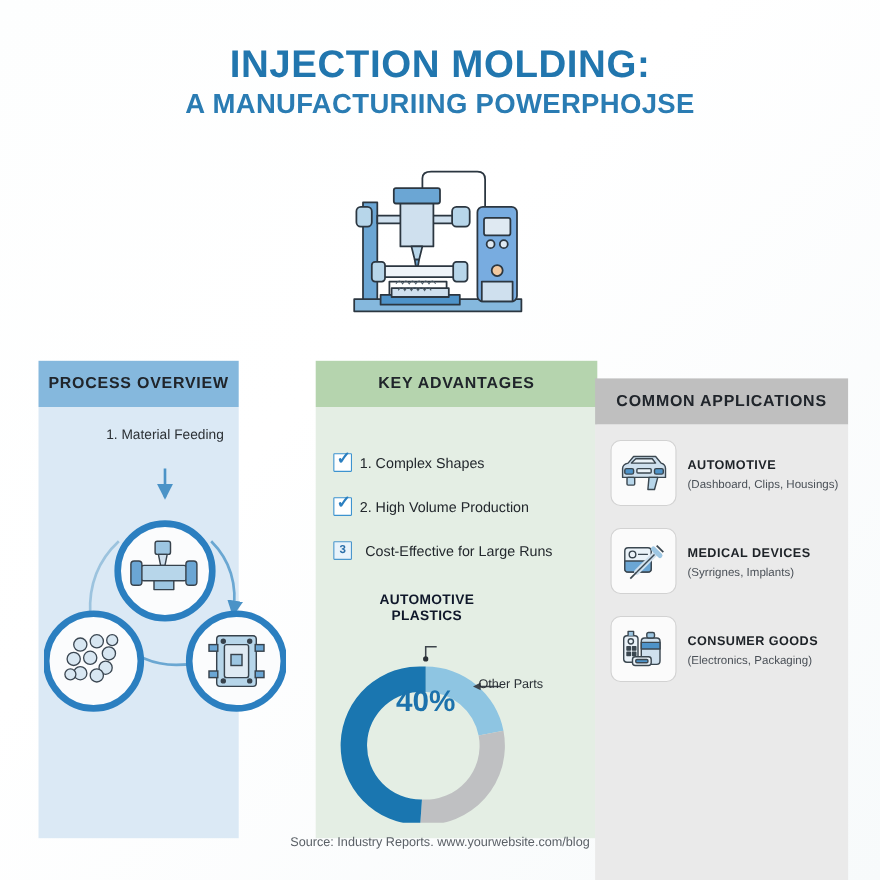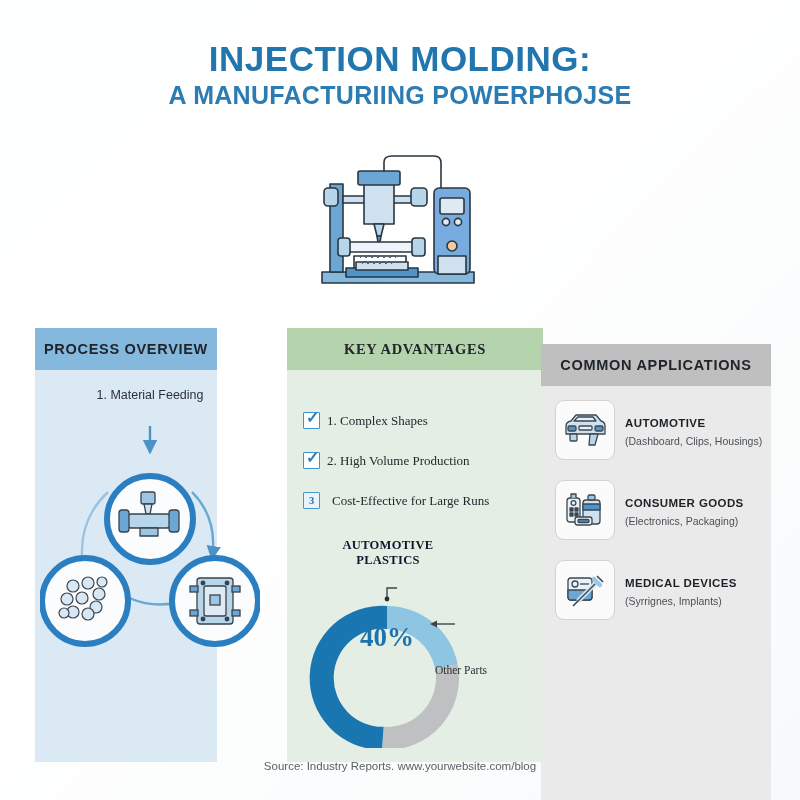--- a/index.html
+++ b/index.html
@@ -38,21 +38,21 @@
   .col-head{
     height:42px;line-height:42px;text-align:center;
     font-size:14.5px;font-weight:bold;letter-spacing:0.7px;color:#20252b;
   }
   .col-body{position:relative;padding-left:24px;}
 
   #col1{left:35px;width:182px;}
   #col1 .col-head{background:#85b8dd;}
   #col1 .col-body{background:#dbe9f5;height:392px;}
 
-  #col2{left:287px;width:256px;font-family:Liberation Serif, serif;}
+  #col2{left:287px;width:256px;}
   #col2 .col-head{background:#b5d4ae;}
   #col2 .col-body{background:#e4eee4;height:392px;}
 
   #col3{left:541px;width:230px;margin-top:16px;}
   #col3 .col-head{background:#bfbfbf;}
   #col3 .col-body{background:#eaeaea;height:468px;}
 
   
   .cycle-label{
     position:absolute;left:0;top:18px;width:230px;text-align:center;
@@ -84,21 +84,21 @@
 
   
   .donut-area{position:absolute;left:0;top:168px;width:228px;height:210px;}
   .donut-title{
     position:absolute;left:36px;top:0;width:130px;text-align:center;
     font-size:12.5px;font-weight:bold;color:#0f172a;line-height:1.18;
     letter-spacing:0.3px;
   }
   .other-label{
     position:absolute;left:148px;top:78px;
-    font-size:11.5px;color:#2a3036;white-space:nowrap;margin-top:48px;
+    font-size:11.5px;color:#2a3036;white-space:nowrap;
   }
   .donut-center{
     position:absolute;left:45px;top:84px;width:110px;text-align:center;
     font-size:27px;font-weight:bold;color:#1c72ac;
   }
 
   
   .app-list{position:absolute;left:0;top:14px;width:230px;}
   .app-item{display:flex;align-items:center;margin-bottom:20px;padding-left:14px;}
   .app-icon{
@@ -302,20 +302,42 @@
                 <rect x="33" y="14" width="8" height="5" rx="1.5" fill="#4e93c9"></rect>
                 <rect x="17" y="14" width="13" height="4" rx="1" fill="#eaf2f8"></rect>
                 <rect x="8" y="22" width="7" height="7" rx="1" fill="#b7d6ea"></rect>
                 <path d="M28 22 L36 22 L33 33 L27 33 Z" fill="#b7d6ea"></path>
               </g>
             </svg>
           </span>
           <span class="app-txt">
             <span class="app-name">AUTOMOTIVE</span><br>
             <span class="app-sub">(Dashboard, Clips, Housings)</span>
+          </span>
+        </div>
+
+        <div class="app-item">
+          <span class="app-icon">
+            <svg width="44" height="40" viewBox="0 0 44 40">
+              <g stroke="#3b4750" stroke-width="1.3" stroke-linejoin="round">
+                <rect x="5" y="8" width="24" height="22" rx="3" fill="#eaf2f8"></rect>
+                <path d="M5 20 L29 20 L29 27 Q29 30 26 30 L8 30 Q5 30 5 27 Z" fill="#6ba6d4"></path>
+                <circle cx="12" cy="14" r="3" fill="none"></circle>
+                <path d="M17 14 L26 14"></path>
+                <path d="M16 30 L32 14" stroke-width="5" stroke="#cfe0ee" stroke-linecap="round"></path>
+                <path d="M16 30 L32 14" stroke-width="1.3" fill="none"></path>
+                <path d="M31 9 L37 15" stroke-width="4.5" stroke="#9dc6e2" stroke-linecap="round"></path>
+                <path d="M34 6 L40 12" stroke-width="1.6"></path>
+                <path d="M10 36 L16 30" stroke-width="1.6"></path>
+              </g>
+            </svg>
+          </span>
+          <span class="app-txt">
+            <span class="app-name">MEDICAL DEVICES</span><br>
+            <span class="app-sub">(Syrrignes, Implants)</span>
           </span>
         </div>
 
         <div class="app-item">
           <span class="app-icon">
             <svg width="46" height="38" viewBox="0 0 46 38">
               <g stroke="#3b4750" stroke-width="1.3" stroke-linejoin="round">
                 <rect x="5" y="7" width="13" height="24" rx="3" fill="#eaf2f8"></rect>
                 <path d="M9 7 L9 3 L14 3 L14 7" fill="#9dc6e2"></path>
                 <circle cx="11.5" cy="12" r="2.4" fill="none"></circle>
@@ -330,41 +352,19 @@
                 <rect x="16" y="28.5" width="11" height="3" rx="1" fill="#4e93c9"></rect>
               </g>
             </svg>
           </span>
           <span class="app-txt">
             <span class="app-name">CONSUMER GOODS</span><br>
             <span class="app-sub">(Electronics, Packaging)</span>
           </span>
         </div>
 
-        <div class="app-item">
-          <span class="app-icon">
-            <svg width="44" height="40" viewBox="0 0 44 40">
-              <g stroke="#3b4750" stroke-width="1.3" stroke-linejoin="round">
-                <rect x="5" y="8" width="24" height="22" rx="3" fill="#eaf2f8"></rect>
-                <path d="M5 20 L29 20 L29 27 Q29 30 26 30 L8 30 Q5 30 5 27 Z" fill="#6ba6d4"></path>
-                <circle cx="12" cy="14" r="3" fill="none"></circle>
-                <path d="M17 14 L26 14"></path>
-                <path d="M16 30 L32 14" stroke-width="5" stroke="#cfe0ee" stroke-linecap="round"></path>
-                <path d="M16 30 L32 14" stroke-width="1.3" fill="none"></path>
-                <path d="M31 9 L37 15" stroke-width="4.5" stroke="#9dc6e2" stroke-linecap="round"></path>
-                <path d="M34 6 L40 12" stroke-width="1.6"></path>
-                <path d="M10 36 L16 30" stroke-width="1.6"></path>
-              </g>
-            </svg>
-          </span>
-          <span class="app-txt">
-            <span class="app-name">MEDICAL DEVICES</span><br>
-            <span class="app-sub">(Syrrignes, Implants)</span>
-          </span>
-        </div>
-
       </div>
     </div>
   </div>
 
   <div class="footer">Source: Industry Reports. www.yourwebsite.com/blog</div>
 
 </div>
 
 </body></html>

